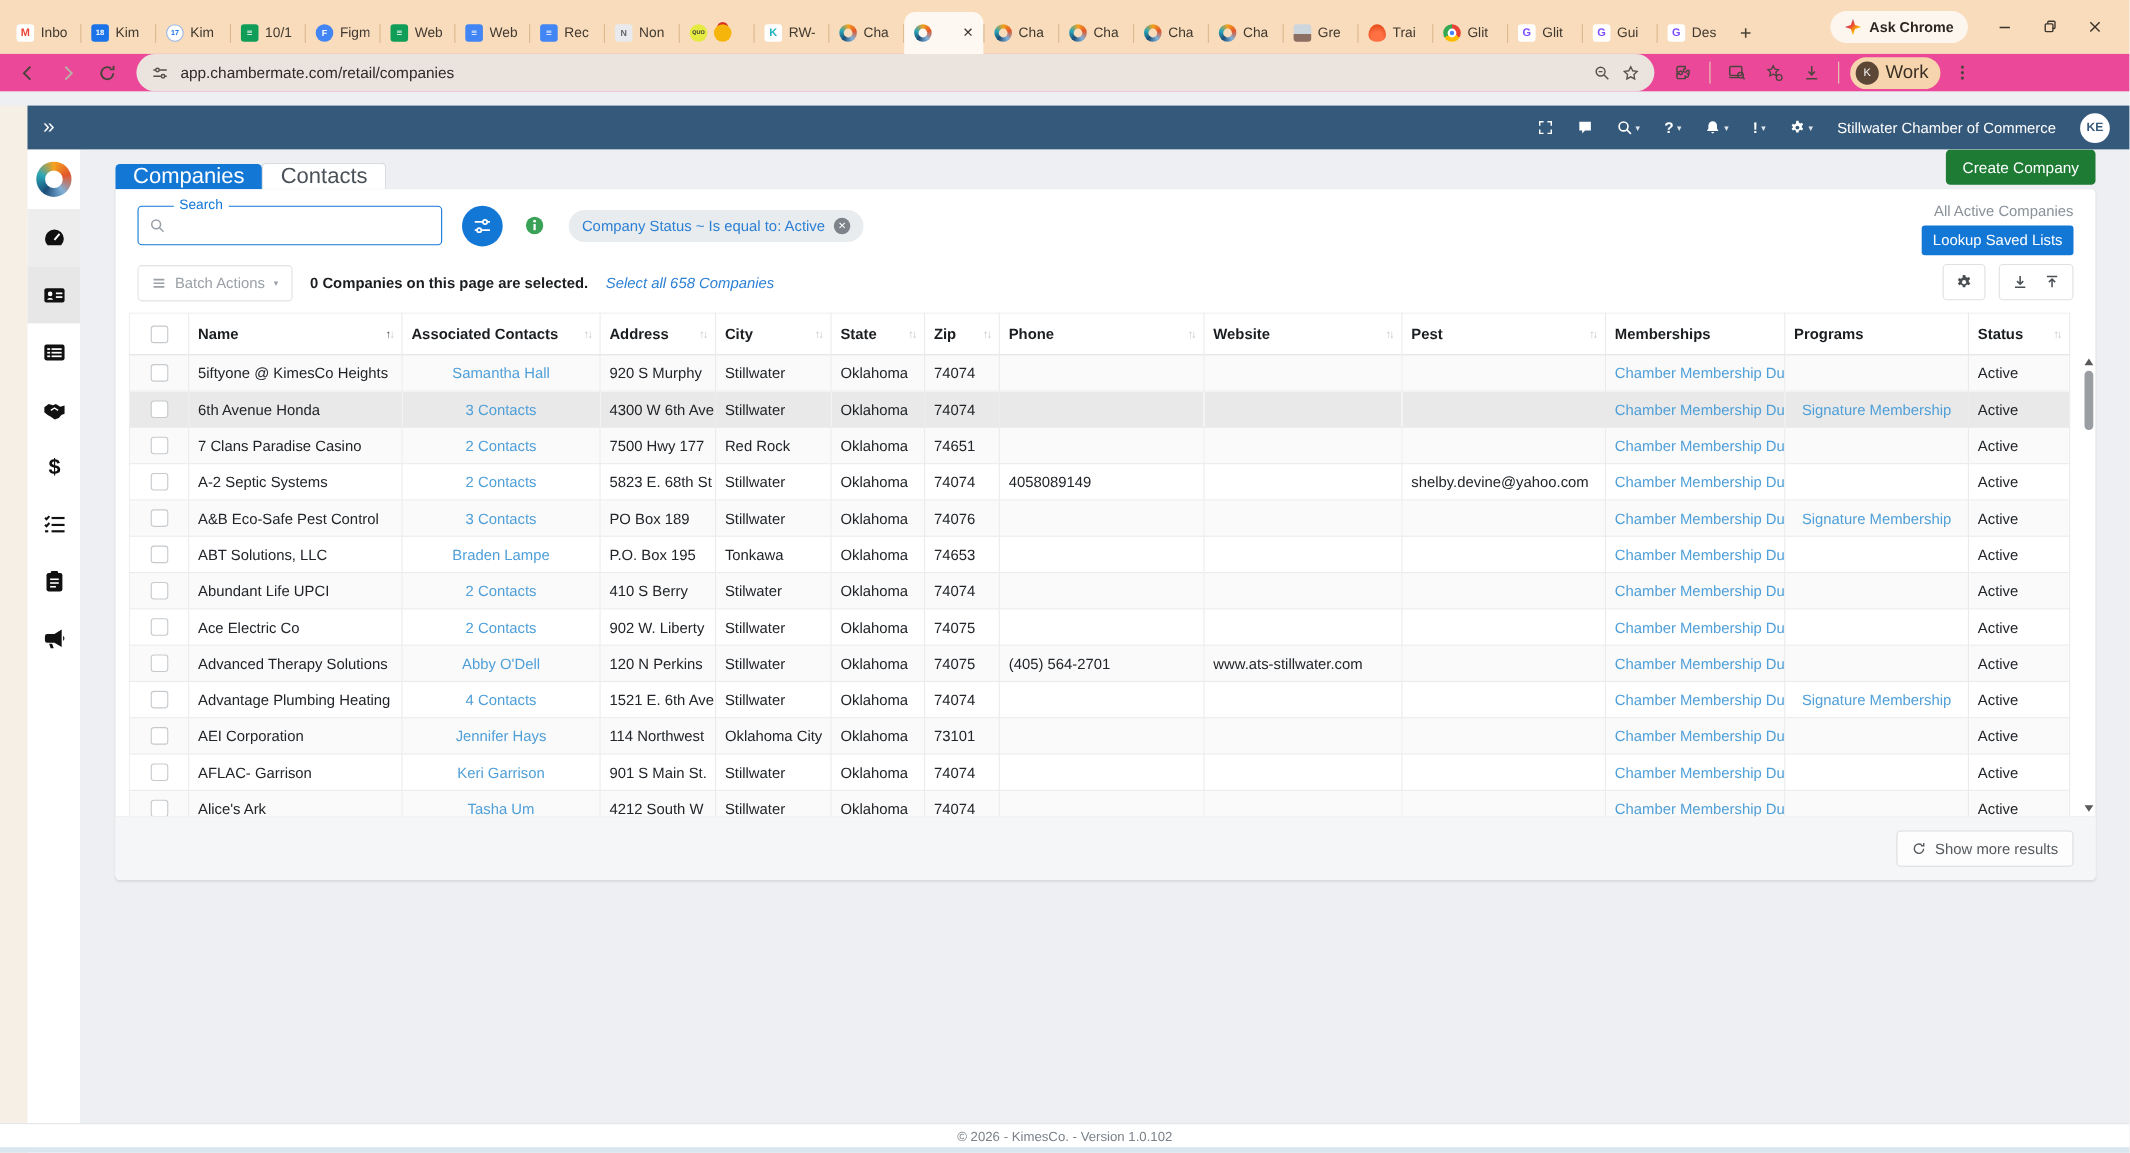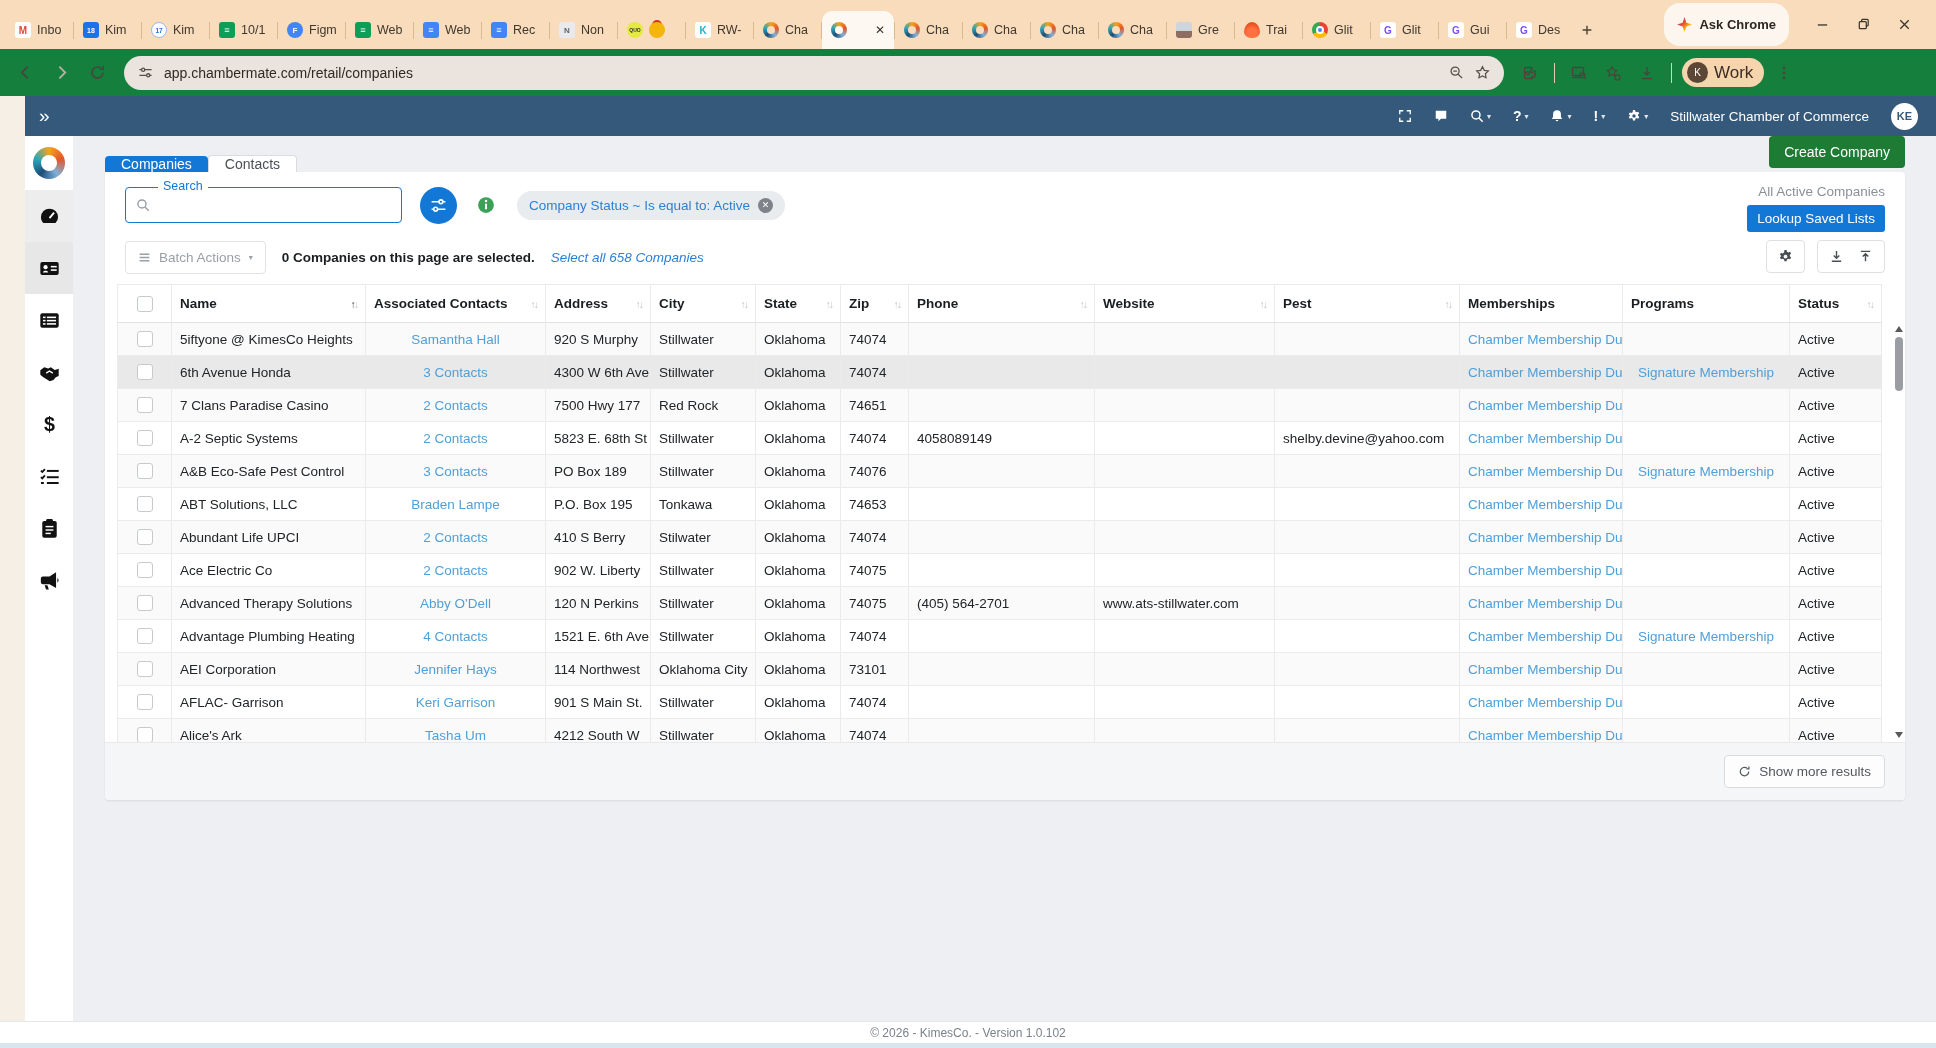--- a/index.html
+++ b/index.html
@@ -8,21 +8,21 @@
 
   
   .tabstrip { height:49px; background:#f8dcbb; display:flex; align-items:flex-end; padding:0 6px; }
   .tab { height:38px; display:flex; align-items:center; gap:6px; padding:0 9px; width:67px; flex:none; cursor:default; }
   .tab .tlabel { font-size:12.5px; color:#40382f; white-space:nowrap; overflow:hidden; flex:1; }
   .tab.active { background:#fdf8f2; border-radius:10px 10px 0 0; width:72px; }
   .tabsep { width:1px; height:17px; background:#dbb88f; margin-bottom:10px; flex:none; }
   .tabclose { font-size:12px; color:#3c352c; font-weight:bold; margin-left:auto; }
   .newtab { width:26px; height:26px; margin-bottom:6px; display:flex; align-items:center; justify-content:center; color:#4a4136; flex:none; }
   .tab-right { margin-left:auto; display:flex; align-items:center; gap:16px; height:100%; padding-right:8px; }
-  .askchrome { background:#fdf6ee; border-radius:16px; height:43px; display:flex; align-items:center; gap:7px; padding:0 13px; font-size:13px; color:#2c2620; font-weight:bold; }
+  .askchrome { background:#fdf6ee; border-radius:16px; height:29px; display:flex; align-items:center; gap:7px; padding:0 13px; font-size:13px; color:#2c2620; font-weight:bold; }
   .winctl { display:flex; align-items:center; gap:26px; color:#3a342c; padding:0 10px; }
   .fv { width:16px; height:16px; border-radius:3px; display:flex; align-items:center; justify-content:center; font-size:8px; font-weight:bold; flex:none; position:relative; }
   .fv-gmail{background:#fff;color:#ea4335;font-size:10px;}
   .fv-cal18{background:#1a73e8;color:#fff;font-size:7px;}
   .fv-cal17{background:#fff;color:#1a73e8;border-radius:50%;border:1px solid #9ab8e8;font-size:6.5px;}
   .fv-sheet{background:#0f9d58;color:#fff;font-size:9px;}
   .fv-scircle{background:#4285f4;border-radius:50%;color:#fff;}
   .fv-docs{background:#4285f4;color:#fff;font-size:9px;}
   .fv-gray{background:#e8eaed;color:#5f6368;}
   .fv-quo{background:#e4ea3f;border-radius:50%;color:#333;font-size:5px;}
@@ -31,21 +31,21 @@
   .fv-cm{border-radius:50%;background:conic-gradient(#f6a21d,#e2572b,#7fb1d8,#1c4e79,#2aa7b8,#f6a21d);}
   .fv-cm::after{content:"";position:absolute;inset:4px;background:#f8dcbb;border-radius:50%;}
   .tab.active .fv-cm::after{background:#fdf8f2;}
   .fv-building{background:linear-gradient(#cdd6dc 55%,#8d6e63 55%);}
   .fv-flame{background:radial-gradient(circle at 50% 72%,#ff7043 35%,#e64a19 80%);border-radius:50% 50% 45% 45%/62% 62% 38% 38%;}
   .fv-chrome{border-radius:50%;background:conic-gradient(#ea4335 0 33%,#fbbc04 33% 66%,#34a853 66% 100%);}
   .fv-chrome::after{content:"";position:absolute;inset:4px;background:#4285f4;border:2px solid #fff;border-radius:50%;}
   .fv-gpurple{background:#fff;color:#7c4dff;font-size:10px;}
 
   
-  .toolbar { height:47px; background:#15803d; display:flex; align-items:center; padding:0 10px; gap:6px; }
+  .toolbar { height:34px; background:#ec4899; display:flex; align-items:center; padding:0 10px; gap:6px; }
   .navbtn { width:30px; height:30px; display:flex; align-items:center; justify-content:center; color:#4a443c; flex:none; }
   .navbtn.disabled { color:#b8b0a6; }
   .omnibox { flex:1; height:34px; background:#ebe3de; border-radius:17px; display:flex; align-items:center; padding:0 14px; gap:11px; margin:0 6px; max-width:1380px; }
   .omni-url { font-size:14px; color:#2e2a26; flex:1; }
   .omni-ic { color:#55504a; display:flex; }
   .tb-ic { color:#4a443c; display:flex; width:28px; height:28px; align-items:center; justify-content:center; flex:none; }
   .tb-sep { width:1px; height:20px; background:#e3cdb6; margin:0 4px; flex:none; }
   .profile-chip { background:#f6d4ad; border-radius:15px; height:29px; display:flex; align-items:center; gap:6px; padding:0 11px 0 5px; flex:none; }
   .profile-avatar { width:21px; height:21px; border-radius:50%; background:#5c4636; color:#fff; font-size:10px; display:flex; align-items:center; justify-content:center; }
   .profile-label { font-size:17px; color:#3a2f25; }
@@ -70,21 +70,21 @@
   .sb-item.active { background:#e7e7e7; }
   .sb-item svg { width:21px; height:21px; }
 
   .content { position:absolute; left:73px; top:40px; right:0; bottom:0; background:#edeff2; overflow:hidden; }
 
   
   .title-row { margin:14px 0 10px 32px; display:flex; align-items:center; gap:8px; }
   .title-row svg { width:15px; height:15px; color:#1377d6; }
   .page-title { font-size:16.5px; font-weight:bold; color:#21262b; }
   .tabs-row { margin-left:32px; position:relative; height:36px; display:flex; align-items:flex-end; }
-  .ctab { font-size:14px; padding:0 16px; border-radius:4px 4px 0 0; cursor:default; }
+  .ctab { font-size:20px; padding:0 16px; border-radius:4px 4px 0 0; cursor:default; }
   .ctab.active { background:#1377d6; color:#fff; }
   .ctab.inactive { background:#fff; color:#495057; border:1px solid #d8dce0; border-bottom:none; }
   .create-btn { position:absolute; right:31px; bottom:4px; background:#1d7b33; color:#fff; font-size:14px; padding:8px 15px; border-radius:4px; border:none; }
 
   
   .card { margin:0 31px 0 32px; width:1800px; background:#fff; border-radius:0 4px 4px 4px; box-shadow:0 1px 2px rgba(0,0,0,.09); position:relative; }
   .filter-row { padding:14px 20px 12px 20px; height:64px; display:flex; align-items:center; position:relative; }
   .search-group { position:relative; width:277px; height:36px; border:1.5px solid #1377d6; border-radius:4px; display:flex; align-items:center; padding:0 10px; gap:8px; background:#fff; }
   .search-group .slabel { position:absolute; top:-9px; left:32px; background:#fff; padding:0 5px; font-size:12.5px; color:#1377d6; }
   .search-group svg { width:14px; height:14px; color:#9aa0a6; }

